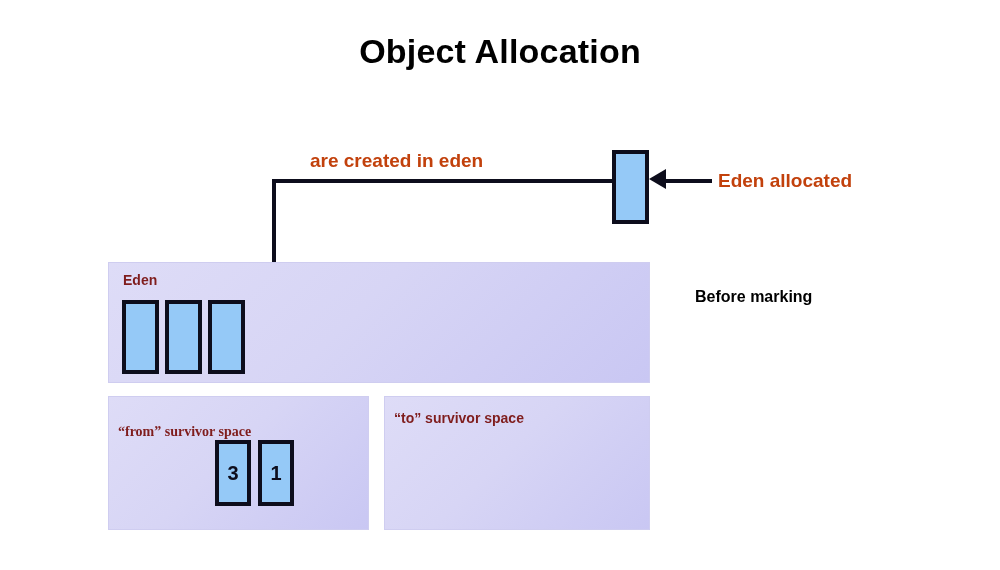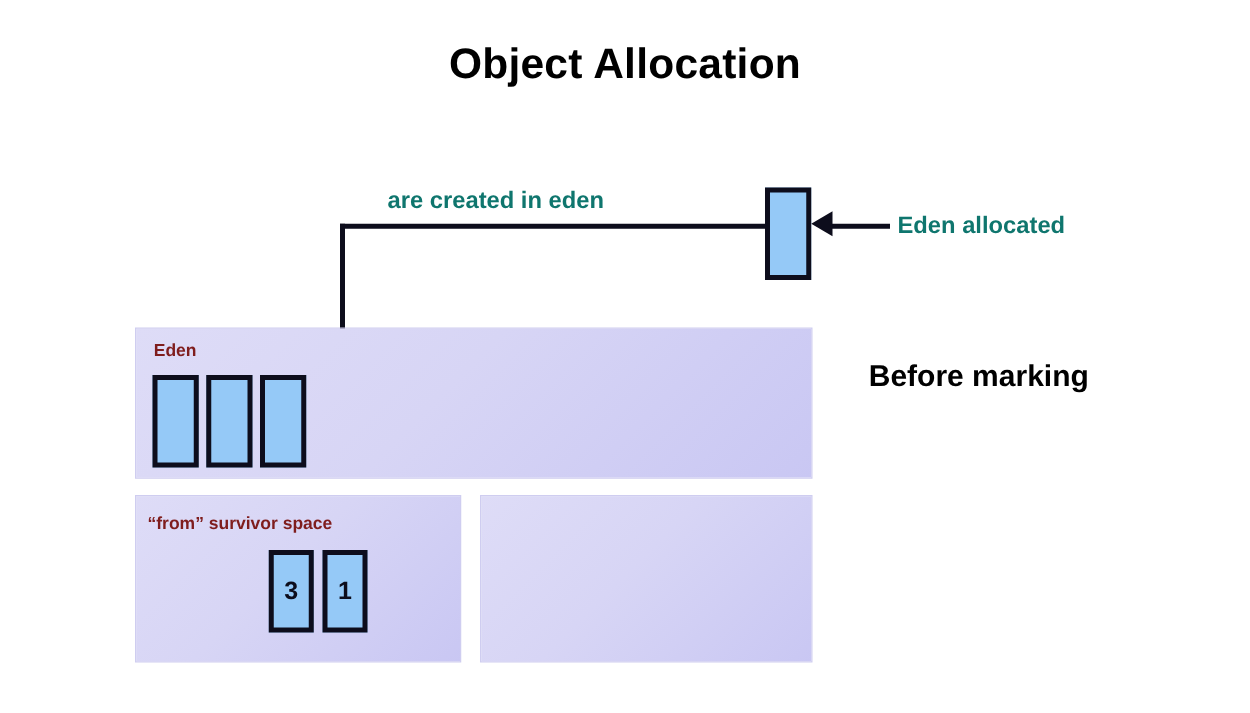--- a/index.html
+++ b/index.html
@@ -30,31 +30,31 @@
     width: 1000px;
     text-align: center;
     font-size: 34px;
     font-weight: bold;
     letter-spacing: 0.2px;
     color: #000;
   }
 
   .stage-label {
     position: absolute;
-    font-size: 24px;
+    font-size: 16px;
     font-weight: bold;
     color: #000;
     white-space: nowrap;
   }
 
   .callout-label {
     position: absolute;
     font-size: 19px;
     font-weight: bold;
-    color: #0f766e;
+    color: #c2410c;
     white-space: nowrap;
   }
 
   
   .pool {
     position: absolute;
     background: linear-gradient(135deg, #dedcf7 0%, #d7d5f5 45%, #c9c7f3 100%);
     border: 1px solid #cfcdf0;
     box-sizing: border-box;
   }
@@ -130,23 +130,24 @@
   <div class="pool" style="left:108px; top:262px; width:542px; height:121px;">
   </div>
   <div class="pool-label" style="left:123px; top:272px;">Eden</div>
 
   <div class="obj" style="left:122px; top:300px; width:37px; height:74px;"></div>
   <div class="obj" style="left:165px; top:300px; width:37px; height:74px;"></div>
   <div class="obj" style="left:208px; top:300px; width:37px; height:74px;"></div>
 
   <div class="pool" style="left:108px; top:396px; width:261px; height:134px;">
   </div>
-  <div class="pool-label" style="left:118px; top:410px;">“from” survivor  space</div>
+  <div class="pool-label" style="left:118px; top:424px;font-family:Liberation Serif, serif;">“from” survivor  space</div>
 
   <div class="obj" style="left:215px; top:440px; width:36px; height:66px;">3</div>
   <div class="obj" style="left:258px; top:440px; width:36px; height:66px;">1</div>
 
   <div class="pool" style="left:384px; top:396px; width:266px; height:134px;">
   </div>
+  <div class="pool-label" style="left:394px; top:410px;">“to” survivor  space</div>
 
   <div class="stage-label" style="left:695px; top:288px;">Before marking</div>
 
 </div>
 
 </body></html>

